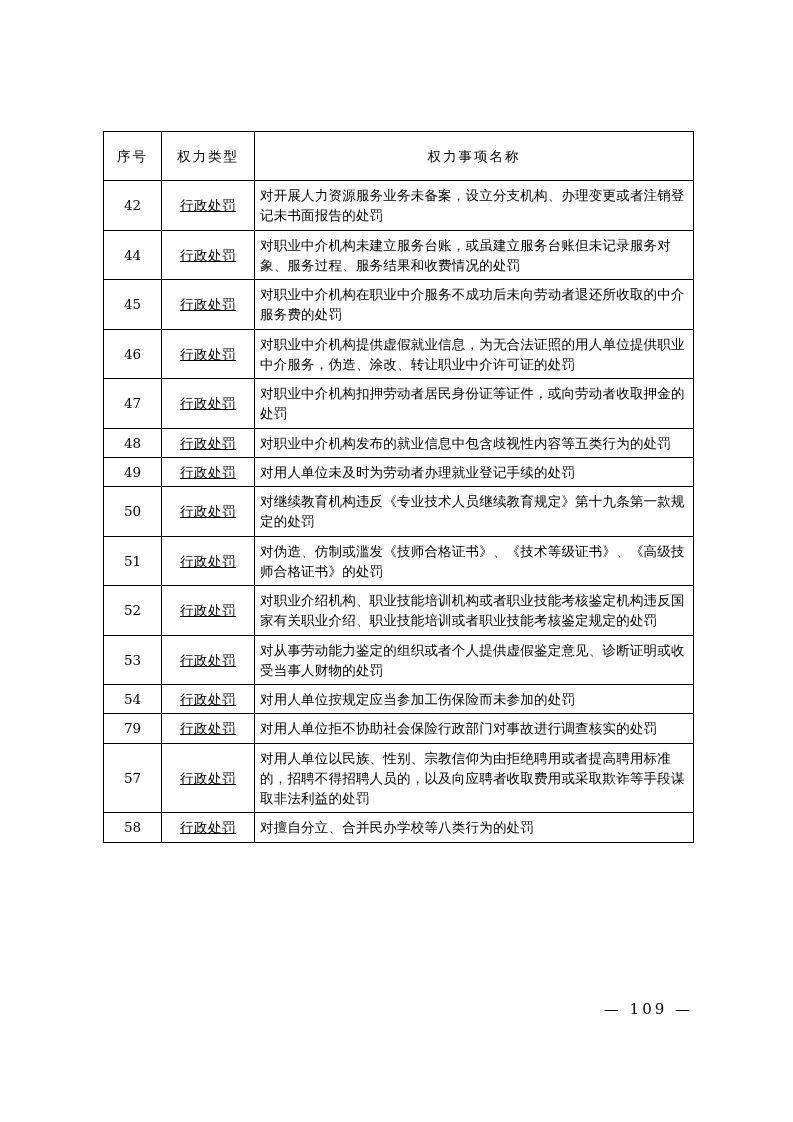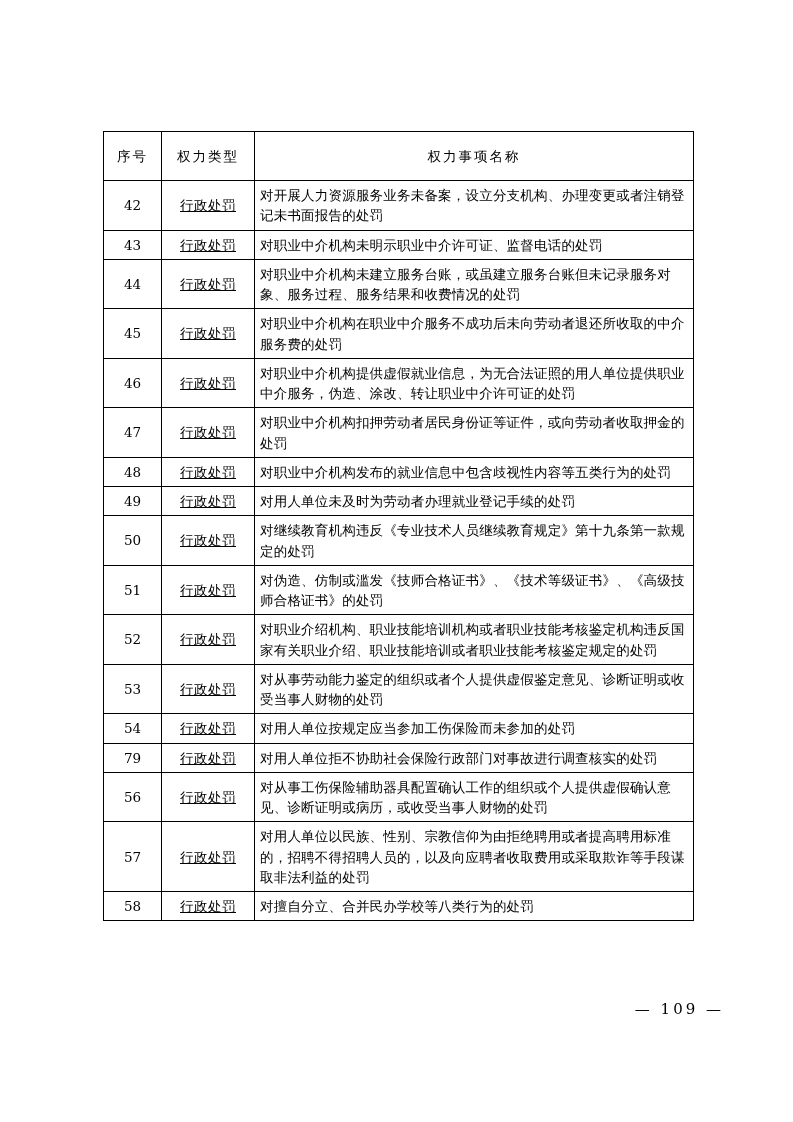--- a/index.html
+++ b/index.html
@@ -68,21 +68,20 @@
   }
   .page-number {
     position: absolute;
     left: 0;
     top: 1000px;
     width: 693px;
     text-align: right;
     font-family: "DejaVu Serif", "Liberation Serif", serif;
     font-size: 15px;
     letter-spacing: 3px;
-    margin-left: 31px;
   }
 </style>
 </head>
 <body>
 
 <div class="page">
 
   <div class="table-wrap">
     <table class="power-table">
       <colgroup>
@@ -93,25 +92,20 @@
       <tbody id="table-body">
         <tr class="head">
           <td>序号</td>
           <td>权力类型</td>
           <td>权力事项名称</td>
         </tr>
       <tr>
             <td class="c-seq-cell">42</td>
             <td class="c-type-cell">行政处罚</td>
             <td class="c-name-cell">对开展人力资源服务业务未备案，设立分支机构、办理变更或者注销登记未书面报告的处罚</td>
-          </tr>
-          <tr>
-            <td class="c-seq-cell">43</td>
-            <td class="c-type-cell">行政处罚</td>
-            <td class="c-name-cell">对职业中介机构未明示职业中介许可证、监督电话的处罚</td>
           </tr>
           <tr>
             <td class="c-seq-cell">44</td>
             <td class="c-type-cell">行政处罚</td>
             <td class="c-name-cell">对职业中介机构未建立服务台账，或虽建立服务台账但未记录服务对象、服务过程、服务结果和收费情况的处罚</td>
           </tr>
           <tr>
             <td class="c-seq-cell">45</td>
             <td class="c-type-cell">行政处罚</td>
             <td class="c-name-cell">对职业中介机构在职业中介服务不成功后未向劳动者退还所收取的中介服务费的处罚</td>
@@ -160,25 +154,20 @@
             <td class="c-seq-cell">54</td>
             <td class="c-type-cell">行政处罚</td>
             <td class="c-name-cell">对用人单位按规定应当参加工伤保险而未参加的处罚</td>
           </tr>
           <tr>
             <td class="c-seq-cell">79</td>
             <td class="c-type-cell">行政处罚</td>
             <td class="c-name-cell">对用人单位拒不协助社会保险行政部门对事故进行调查核实的处罚</td>
           </tr>
           <tr>
-            <td class="c-seq-cell">56</td>
-            <td class="c-type-cell">行政处罚</td>
-            <td class="c-name-cell">对从事工伤保险辅助器具配置确认工作的组织或个人提供虚假确认意见、诊断证明或病历，或收受当事人财物的处罚</td>
-          </tr>
-          <tr>
             <td class="c-seq-cell">57</td>
             <td class="c-type-cell">行政处罚</td>
             <td class="c-name-cell">对用人单位以民族、性别、宗教信仰为由拒绝聘用或者提高聘用标准的，招聘不得招聘人员的，以及向应聘者收取费用或采取欺诈等手段谋取非法利益的处罚</td>
           </tr>
           <tr>
             <td class="c-seq-cell">58</td>
             <td class="c-type-cell">行政处罚</td>
             <td class="c-name-cell">对擅自分立、合并民办学校等八类行为的处罚</td>
           </tr>
         </tbody>

